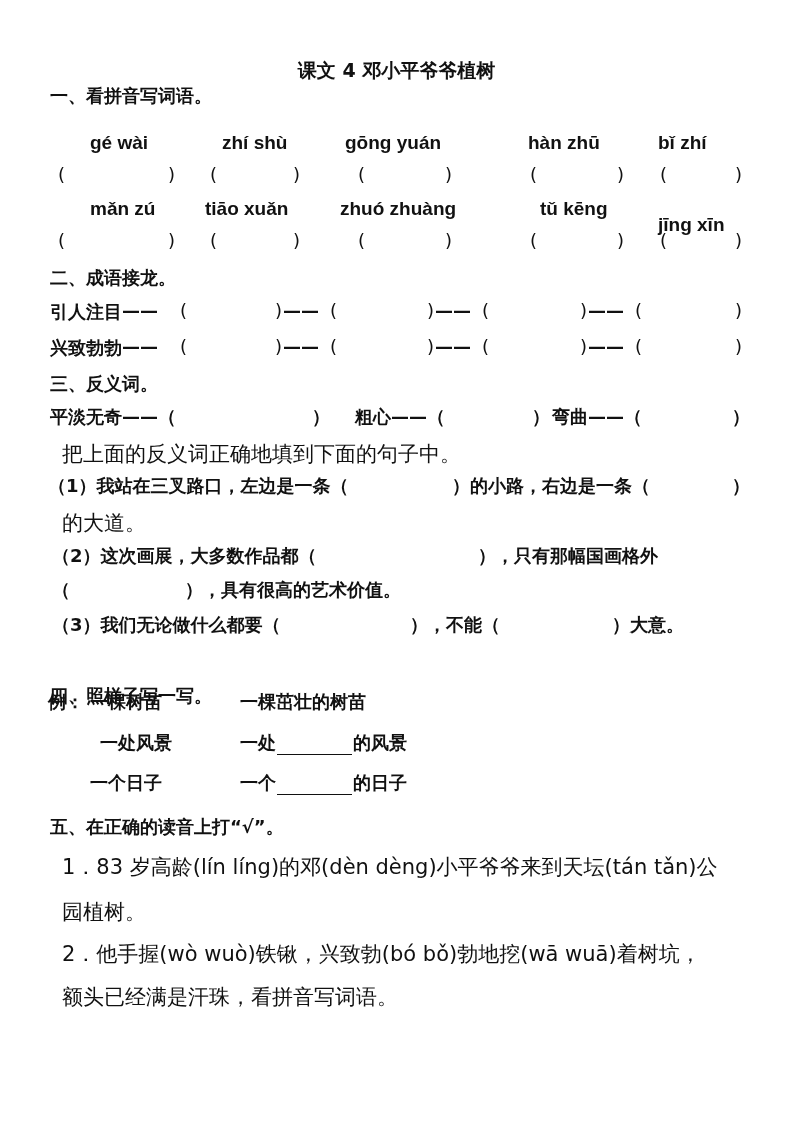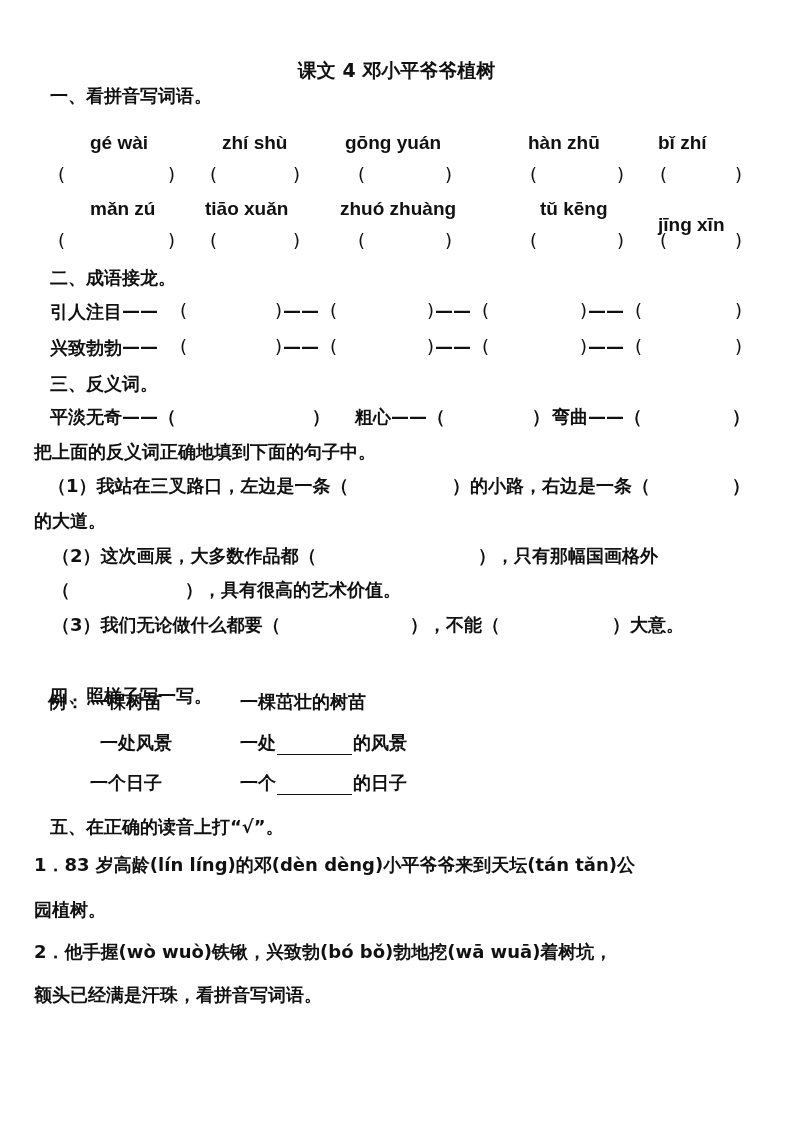--- a/index.html
+++ b/index.html
@@ -8,21 +8,21 @@
       font-family: "DejaVu Sans", "Liberation Sans", sans-serif;
       color: #111111;
     }
     .abs { position: absolute; white-space: nowrap; }
     .title { top: 58px; left: 0; width: 793px; text-align: center; font-size: 19px; font-weight: bold; }
     .h { font-size: 18px; font-weight: bold; left: 50px; }
     .txt { font-size: 18px; font-weight: bold; }
     .py { font-size: 19px; font-weight: bold; font-family: "Liberation Sans", "DejaVu Sans", sans-serif; }
     .paren { font-size: 18px; font-weight: normal; }
     .blank-line { display: inline-block; width: 75px; border-bottom: 1.5px solid #111; height: 18px; vertical-align: bottom; margin: 0 1px; }
-    .line { font-size: 18px; font-weight: bold; left: 34px; }
+    .line { font-size: 21px; font-weight: normal; left: 62px; }
   </style>
 </head>
 <body>
 
 <div class="abs title">课文 4 邓小平爷爷植树</div>
 
 <div class="abs h" style="top:84px;">一、看拼音写词语。</div>
 
 <div class="abs py" style="top:132px; left:90px;">gé wài</div>
 <div class="abs py" style="top:132px; left:222px;">zhí shù</div>

